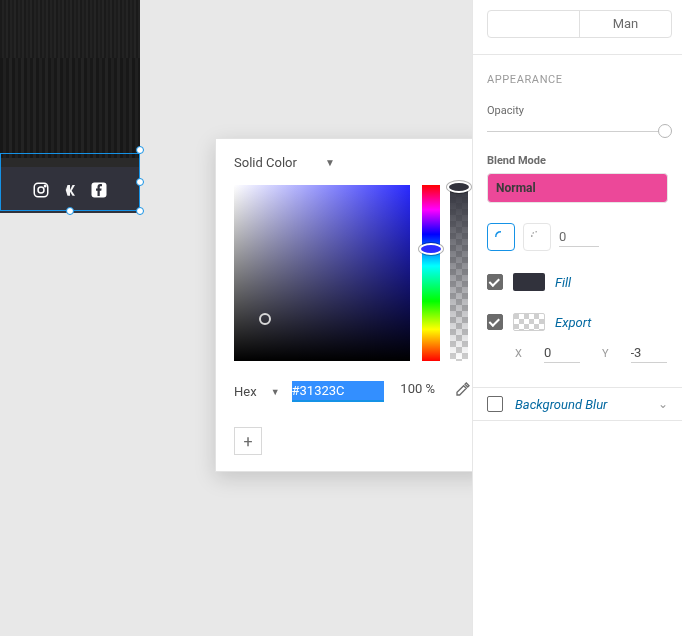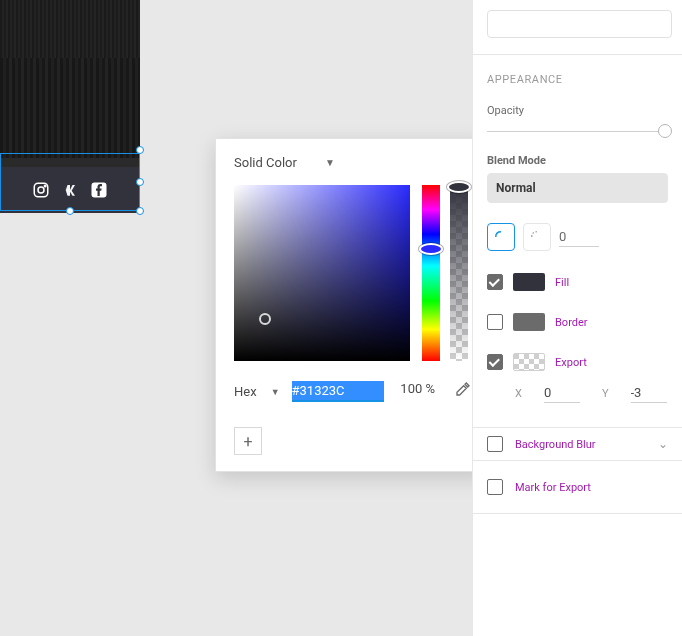--- a/index.html
+++ b/index.html
@@ -24,37 +24,37 @@
   .segmented .seg.inactive { color:#6b6b6b; border-left:1px solid #e0e0e0; }
   .divider { height:1px; background:#e6e6e6; margin-top:16px; }
 
   .section { padding:18px 14px 0 14px; }
   .section-title { font-size:11px; color:#9b9b9b; letter-spacing:0.6px; }
   .field-label { font-size:11px; color:#6b6b6b; margin-top:18px; }
   .opacity-track { margin-top:14px; height:1px; background:#cfcfcf; position:relative; }
   .slider-knob { position:absolute; right:-4px; top:-7px; width:14px; height:14px; border-radius:50%; background:#fff; border:1px solid #b5b5b5; }
 
   .blend-row { margin-top:22px;font-weight:bold; }
-  .blend-select { margin-top:6px; height:30px; border:1px solid #e5e5e5; border-radius:4px; display:flex; align-items:center; padding:0 8px; background:#e5e5e5; width:100%; }
+  .blend-select { margin-top:6px; height:30px; border:1px solid #e5e5e5; border-radius:4px; display:flex; align-items:center; padding:0 8px; background:#ec4899; width:100%; }
 
   .corner-row { display:flex; align-items:center; gap:8px; margin-top:20px; }
   .corner-btn { width:28px; height:28px; border:1px solid #e5e5e5; border-radius:4px; display:flex; align-items:center; justify-content:center; }
   .corner-btn.active { border-color:#1592E6; }
   .corner-btn svg { width:14px; height:14px; }
   .radius-input { width:40px; border:none; border-bottom:1px solid #d0d0d0; font-size:13px; color:#6b6b6b; padding:2px 0; background:transparent; }
 
   .prop-row { display:flex; align-items:center; gap:10px; margin-top:22px; }
   .checkbox { width:16px; height:16px; border:1.5px solid #6b6b6b; border-radius:2px; display:inline-flex; align-items:center; justify-content:center; }
   .checkbox.checked { background:#6b6b6b; }
   .checkbox.checked::after { content:""; width:8px; height:4px; border-left:2px solid #fff; border-bottom:2px solid #fff; transform:rotate(-45deg) translate(0,-1px); }
   .swatch { width:32px; height:18px; border-radius:2px; }
   .swatch.fill { background:#31323C; }
   .swatch.border { background:#6b6b6b; }
   .swatch.shadow { background:conic-gradient(#fff 25%,#cfcfcf 0 50%,#fff 0 75%,#cfcfcf 0); background-size:10px 10px; border:1px solid #d0d0d0; }
-  .prop-label { font-size:11px; color:#a21caf; }
+  .prop-label { font-size:13px; color:#0369a1;font-style:italic; }
 
   .shadow-xy { display:flex; gap:22px; margin-left:28px; margin-top:12px; align-items:center; font-size:11px; color:#9b9b9b; }
   .xy-input { width:36px; border:none; border-bottom:1px solid #d0d0d0; font-size:13px; color:#4b4b4b; padding:2px 0; background:transparent; }
 
   .bg-blur-row { padding:8px 14px; border-top:1px solid #e6e6e6; border-bottom:1px solid #e6e6e6; margin-top:24px; display:flex; align-items:center; gap:12px; }
   .chevron { margin-left:auto; color:#9b9b9b; }
   .export-row { padding:18px 14px; display:flex; align-items:center; gap:12px; border-bottom:1px solid #e6e6e6; }
 
   
   .popover { position:absolute; left:215px; top:138px; width:275px; height:334px; background:#fff; border:1px solid #e2e2e2; box-shadow:0 6px 20px rgba(0,0,0,0.15); }
@@ -143,20 +143,21 @@
           <path d="M17 3l4 4-2 2-4-4 2-2zM13 7l4 4L7 21H3v-4L13 7z"></path>
         </svg>
     </span>
   </div>
   <div class="add-swatch">+</div>
 </div>
 
 <div class="right-panel">
   <div class="segmented">
     <div class="seg active">Auto</div>
+    <div class="seg inactive">Man</div>
   </div>
   <div class="divider"></div>
 
   <div class="section">
     <div class="section-title">APPEARANCE</div>
     <div class="field-label">Opacity</div>
     <div class="opacity-track">
       <div class="slider-knob"></div>
     </div>
 
@@ -180,42 +181,33 @@
       </div>
       <input class="radius-input" value="0" style="">
     </div>
 
     <div class="prop-row">
       <span class="checkbox checked"></span>
       <span class="swatch fill"></span>
       <span class="prop-label">Fill</span>
     </div>
 
-    <div class="prop-row">
-      <span class="checkbox"></span>
-      <span class="swatch border"></span>
-      <span class="prop-label">Border</span>
-    </div>
 
     <div class="prop-row">
       <span class="checkbox checked"></span>
       <span class="swatch shadow"></span>
       <span class="prop-label">Export</span>
     </div>
     <div class="shadow-xy">
       <span>X</span>
       <input class="xy-input" value="0" style="">
       <span>Y</span>
       <input class="xy-input" value="-3" style="">
     </div>
   </div>
 
   <div class="bg-blur-row">
     <span class="checkbox"></span>
     <span class="prop-label">Background Blur</span>
     <span class="chevron">⌄</span>
   </div>
 
-  <div class="export-row">
-    <span class="checkbox"></span>
-    <span class="prop-label">Mark for Export</span>
-  </div>
 </div>
 
 </body></html>

